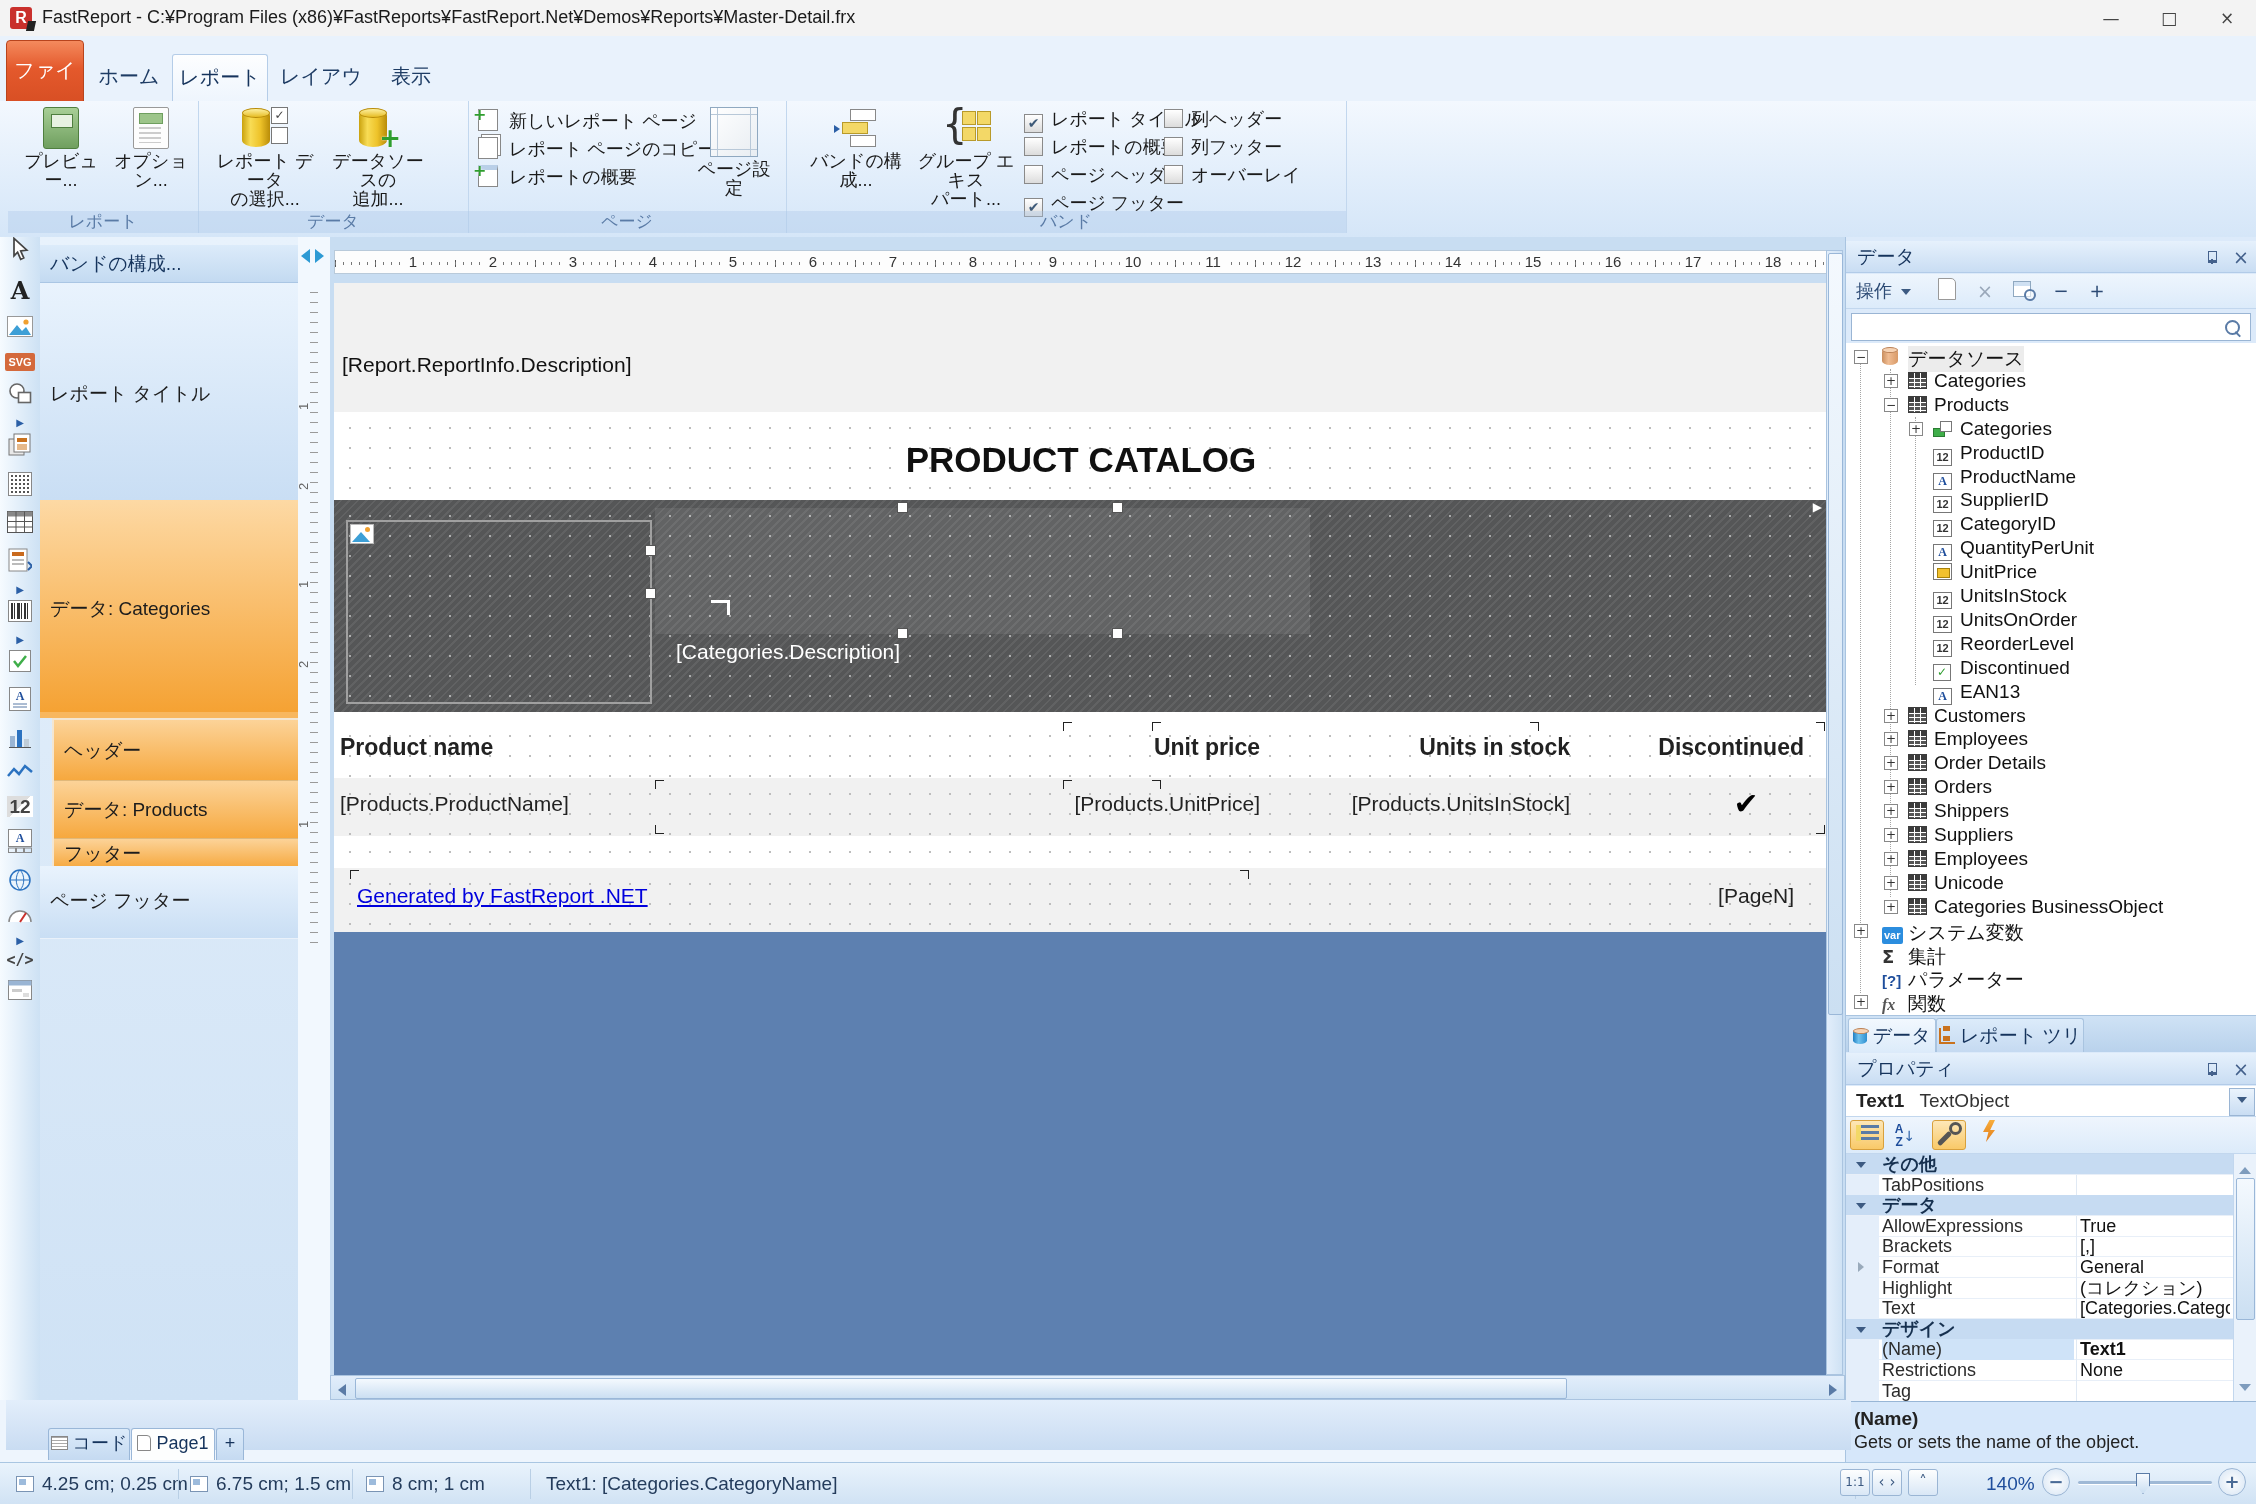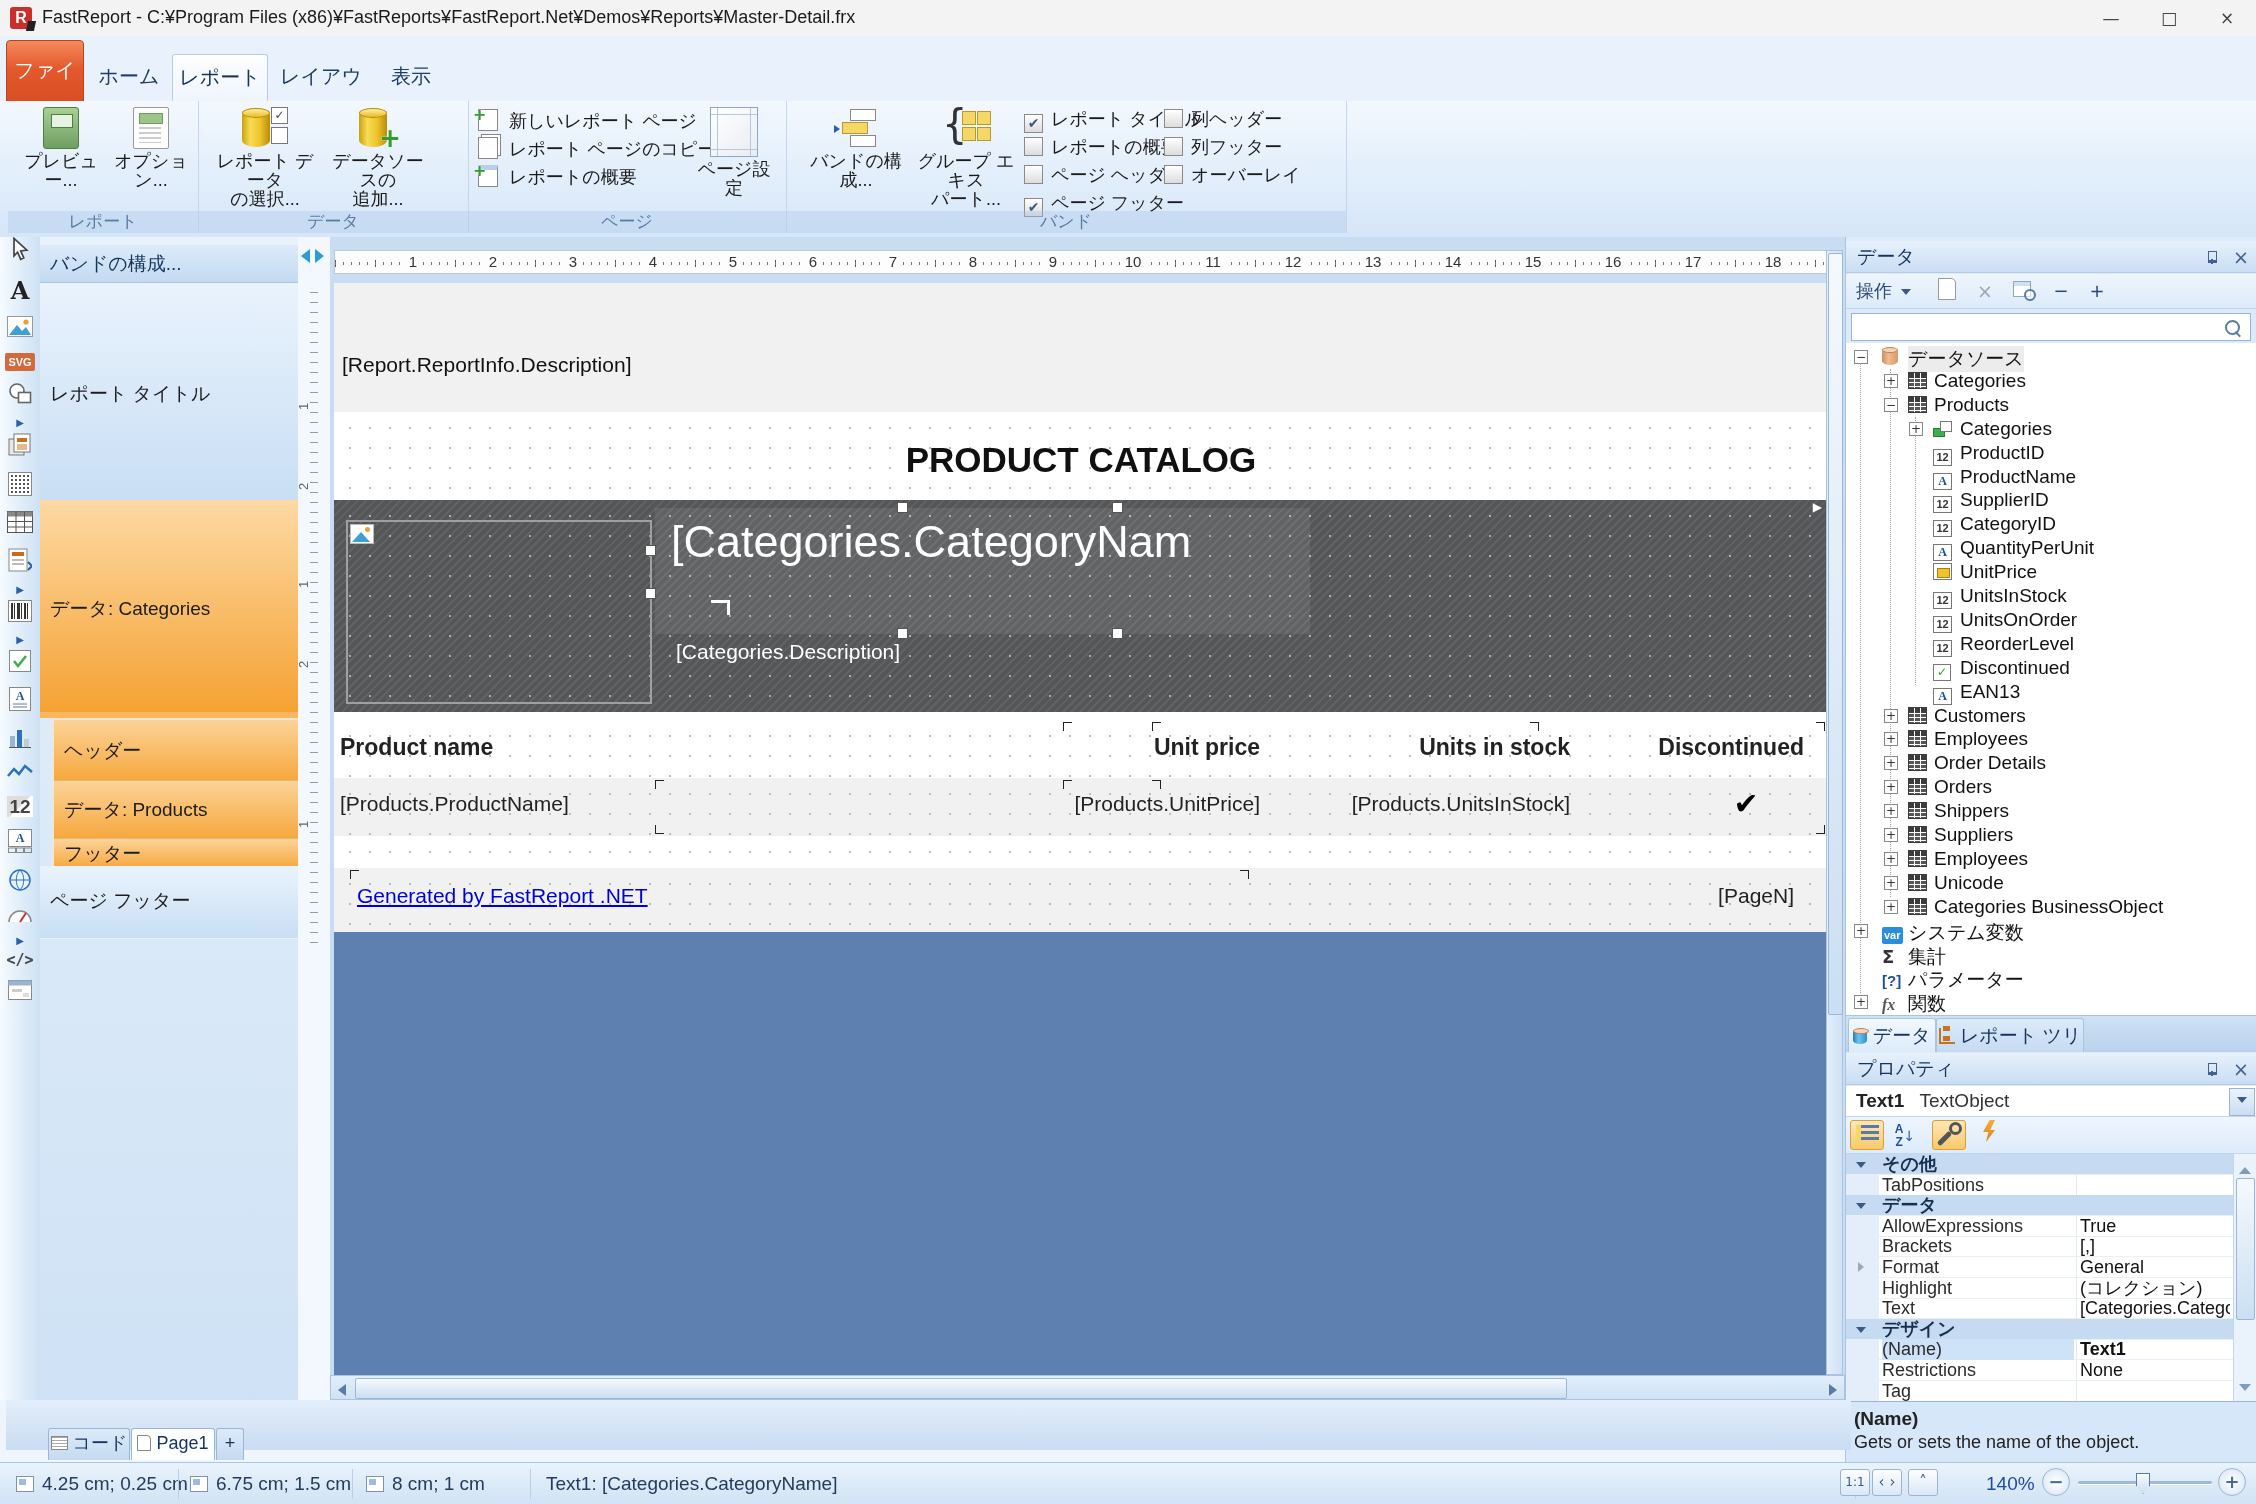--- a/index.html
+++ b/index.html
@@ -492,21 +492,20 @@
       </div>
 
       <div class="band darkband" style="top:217px;height:212px;">
         <div class="abs" style="left:12px;top:20px;width:302px;height:180px;border:2px solid #a0a0a0;">
           <span class="abs" style="left:2px;top:2px;width:22px;height:18px;background:#fff;border:1px solid #bbb;">
               <i style="position:absolute;left:1px;bottom:1px;width:0;height:0;border-left:9px solid transparent;border-right:9px solid transparent;border-bottom:10px solid #3d9fd6;"></i>
               <i style="position:absolute;right:3px;top:2px;width:5px;height:5px;border-radius:50%;background:#f0a030;"></i>
             </span>
         </div>
         <div class="abs" style="left:321px;top:8px;width:655px;height:126px;background:rgba(255,255,255,.08);">
-          <div class="abs" style="left:16px;top:8px;font-size:45px;color:#fff;white-space:nowrap;">[Categories.CategoryNam</div>
           <div class="abs" style="left:56px;top:92px;width:16px;height:12px;border-top:3px solid #fff;border-right:3px solid #fff;"></div>
         </div>
         <div class="abs" style="left:342px;top:140px;font-size:21px;color:#fff;">[Categories.Description]</div>
 
         <div class="handle" style="left:311px;top:45px;"></div>
         <div class="handle" style="left:311px;top:88px;"></div>
         <div class="handle" style="left:563px;top:2px;"></div>
         <div class="handle" style="left:778px;top:2px;"></div>
         <div class="handle" style="left:563px;top:128px;"></div>
         <div class="handle" style="left:778px;top:128px;"></div>

